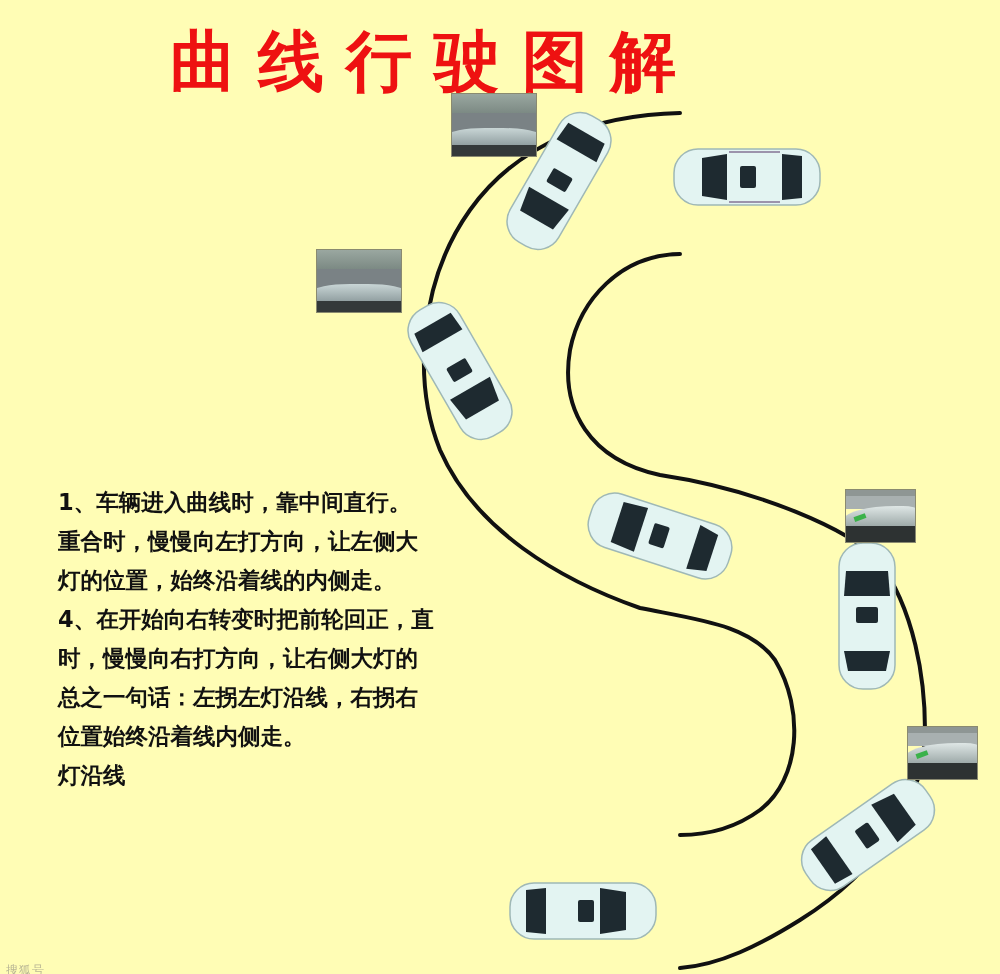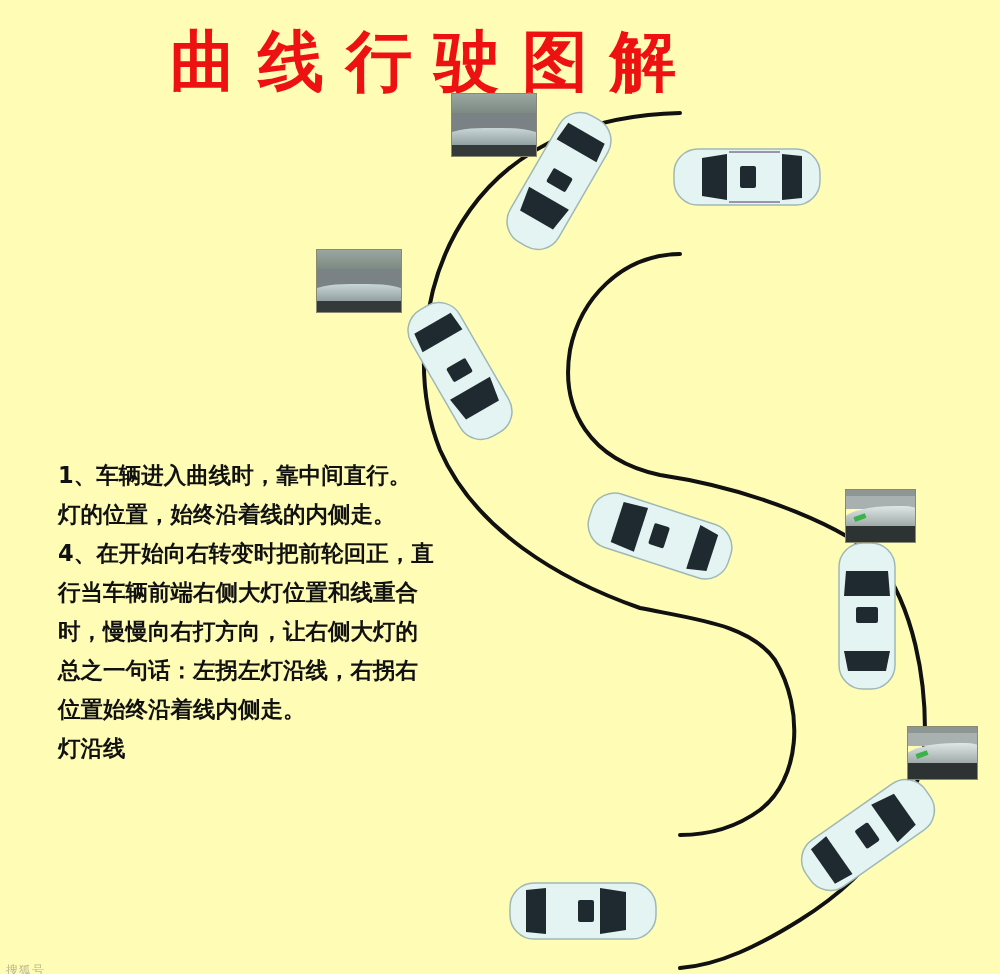--- a/index.html
+++ b/index.html
@@ -12,21 +12,21 @@
   .title {
     position: absolute; left: 0; top: 22px; width: 868px;
     text-align: center;
     color: #ee1111;
     font-size: 66px; font-weight: bold;
     letter-spacing: 22px;
     line-height: 80px;
   }
   .curves { position: absolute; left: 0; top: 0; width: 1000px; height: 974px; }
   .instructions {
-    position: absolute; left: 58px; top: 456px; width: 450px;
+    position: absolute; left: 58px; top: 483px; width: 450px;
     color: #111;
     font-size: 22.5px; font-weight: bold;
     line-height: 39px;
   }
   .instructions p { margin: 0; }
   .car { position: absolute; width: 150px; height: 62px; }
   .car svg { width: 100%; height: 100%; overflow: visible; }
   .photo {
     position: absolute;
     border: 1px solid #8a8a70;
@@ -146,22 +146,22 @@
 <div class="photo close" style="left:907px;top:726px;width:69px;height:52px;">
   <div class="sky"></div>
     <div class="road"></div>
     <div class="hood"></div>
     <div class="mark"></div>
     <div class="dash"></div>
 </div>
 
 <div class="instructions">
   <p>1、车辆进入曲线时，靠中间直行。</p>
+  <p>重合时，慢慢向左打方向，让左侧大</p>
   <p>灯的位置，始终沿着线的内侧走。</p>
   <p>4、在开始向右转变时把前轮回正，直</p>
-  <p>行当车辆前端右侧大灯位置和线重合</p>
   <p>时，慢慢向右打方向，让右侧大灯的</p>
   <p>总之一句话：左拐左灯沿线，右拐右</p>
   <p>位置始终沿着线内侧走。</p>
   <p>灯沿线</p>
 </div>
 
 <div class="watermark">搜狐号</div>
 
 </body></html>

